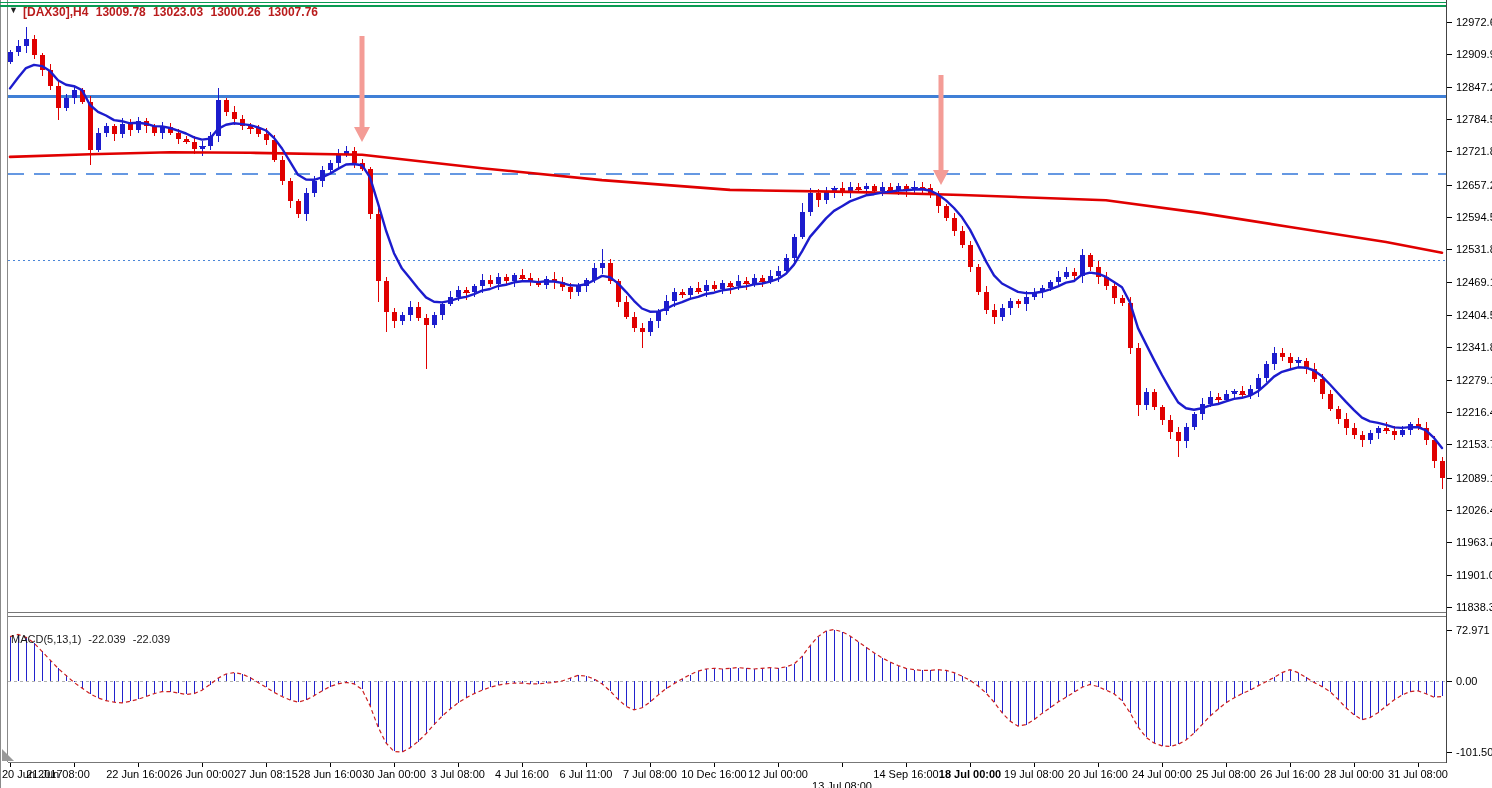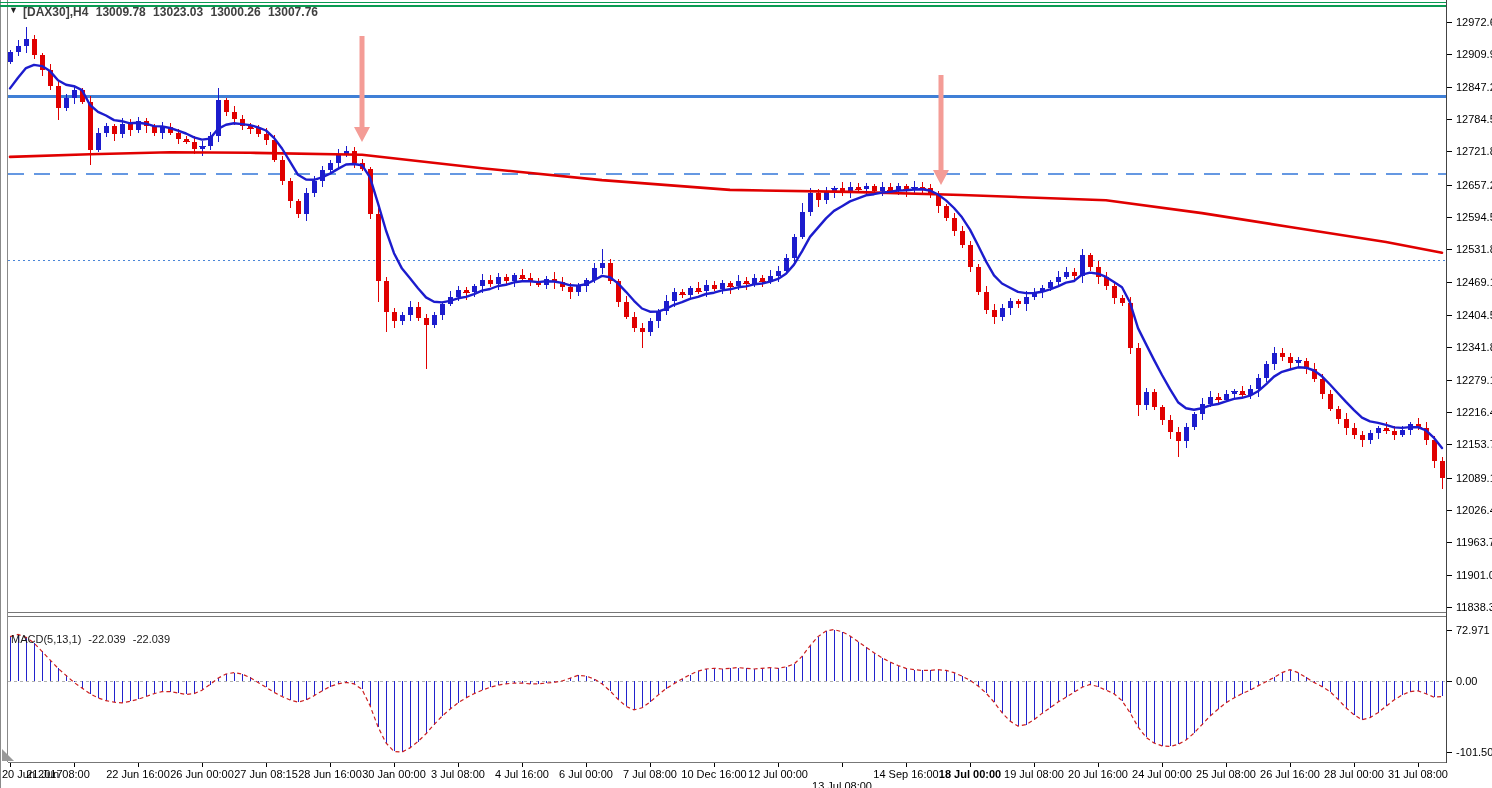--- a/index.html
+++ b/index.html
@@ -1,20 +1,20 @@
 <!DOCTYPE html>
 <html><head>
 <meta charset="utf-8">
 <style>
   html,body{margin:0;padding:0;background:#e8e8e8;}
   #window{position:relative;width:1492px;height:788px;background:#ffffff;overflow:hidden;
           font-family:"Liberation Sans",sans-serif;}
   #chart-svg{position:absolute;left:0;top:0;z-index:1;}
   .txt{position:absolute;z-index:3;white-space:nowrap;color:#000;}
-  #chart-title{left:23px;top:5px;font-size:12px;font-weight:bold;color:#404040;letter-spacing:0px;}
+  #chart-title{left:23px;top:5px;font-size:12px;font-weight:bold;color:#b91c1c;letter-spacing:0px;}
   #chart-title span{margin-right:4px;}
   #symbol-dropdown{position:absolute;left:9px;top:5px;font-size:9px;color:#222;z-index:4;cursor:pointer;}
   #macd-title{left:11px;top:621px;font-size:11px;color:#1a1a1a;margin-top:12px;}
   #macd-title span{margin-right:4px;}
   .badge{position:absolute;left:1449px;width:43px;height:13px;z-index:4;
          font-size:10px;line-height:13px;color:#fff;text-align:center;}
   .tick-label{position:absolute;left:1456px;font-size:11px;color:#000;z-index:2;}
   .time-label{position:absolute;top:768px;font-size:11px;color:#000;z-index:2;width:80px;text-align:center;}
   .overlay{position:absolute;z-index:5;background:transparent;}
 </style>
@@ -730,21 +730,21 @@
   <div id="time-labels">
       <div class="time-label" style="left: 2px; text-align: left;">20 Jun 2017</div>
       <div class="time-label" style="left: 18px;">21 Jun 08:00</div>
       <div class="time-label" style="left: 98px;">22 Jun 16:00</div>
       <div class="time-label" style="left: 162px;">26 Jun 00:00</div>
       <div class="time-label" style="left: 226px;">27 Jun 08:15</div>
       <div class="time-label" style="left: 290px;">28 Jun 16:00</div>
       <div class="time-label" style="left: 354px;">30 Jan 00:00</div>
       <div class="time-label" style="left: 418px;">3 Jul 08:00</div>
       <div class="time-label" style="left: 482px;">4 Jul 16:00</div>
-      <div class="time-label" style="left: 546px;">6 Jul 00:00</div>
+      <div class="time-label" style="left: 546px;">6 Jul 11:00</div>
       <div class="time-label" style="left: 610px;">7 Jul 08:00</div>
       <div class="time-label" style="left: 674px;">10 Dec 16:00</div>
       <div class="time-label" style="left: 738px;">12 Jul 00:00</div>
       <div class="time-label" style="left: 802px; margin-top: 12px;">13 Jul 08:00</div>
       <div class="time-label" style="left: 866px;">14 Sep 16:00</div>
       <div class="time-label" style="left: 930px; font-weight: bold;">18 Jul 00:00</div>
       <div class="time-label" style="left: 994px;">19 Jul 08:00</div>
       <div class="time-label" style="left: 1058px;">20 Jul 16:00</div>
       <div class="time-label" style="left: 1122px;">24 Jul 00:00</div>
       <div class="time-label" style="left: 1186px;">25 Jul 08:00</div>

